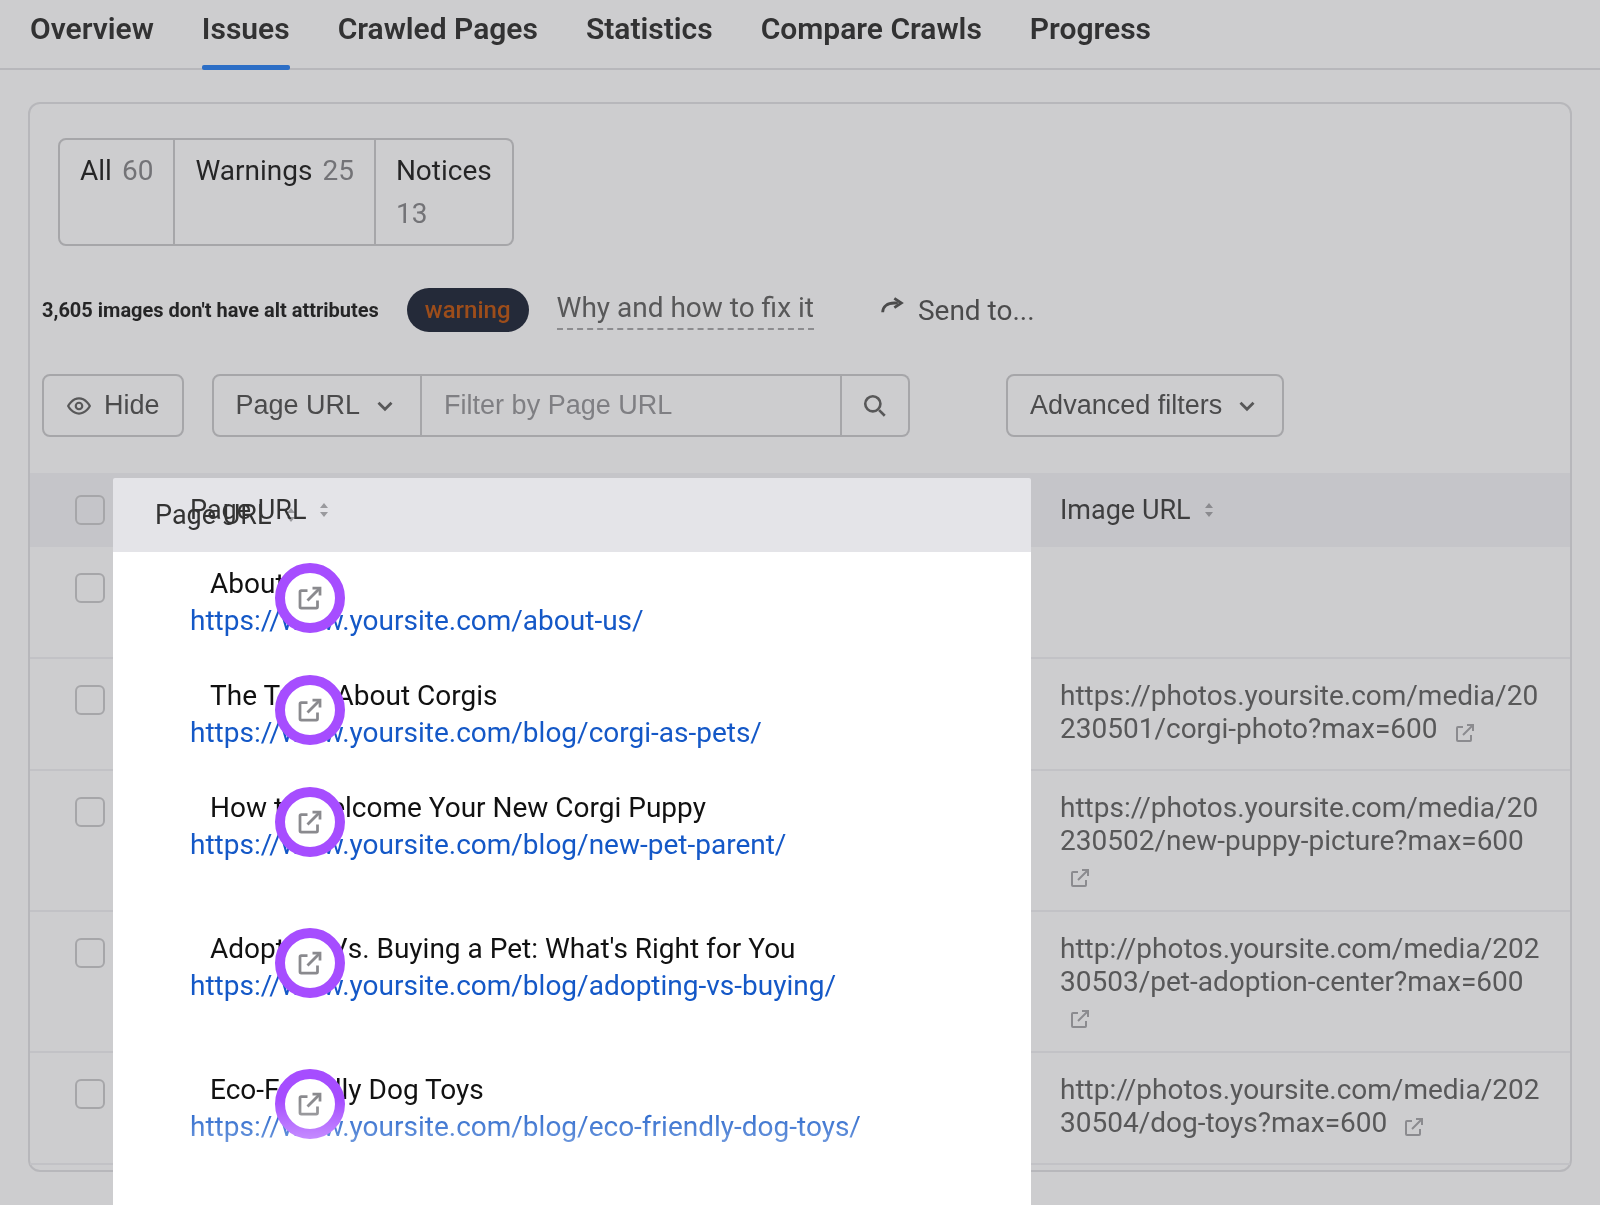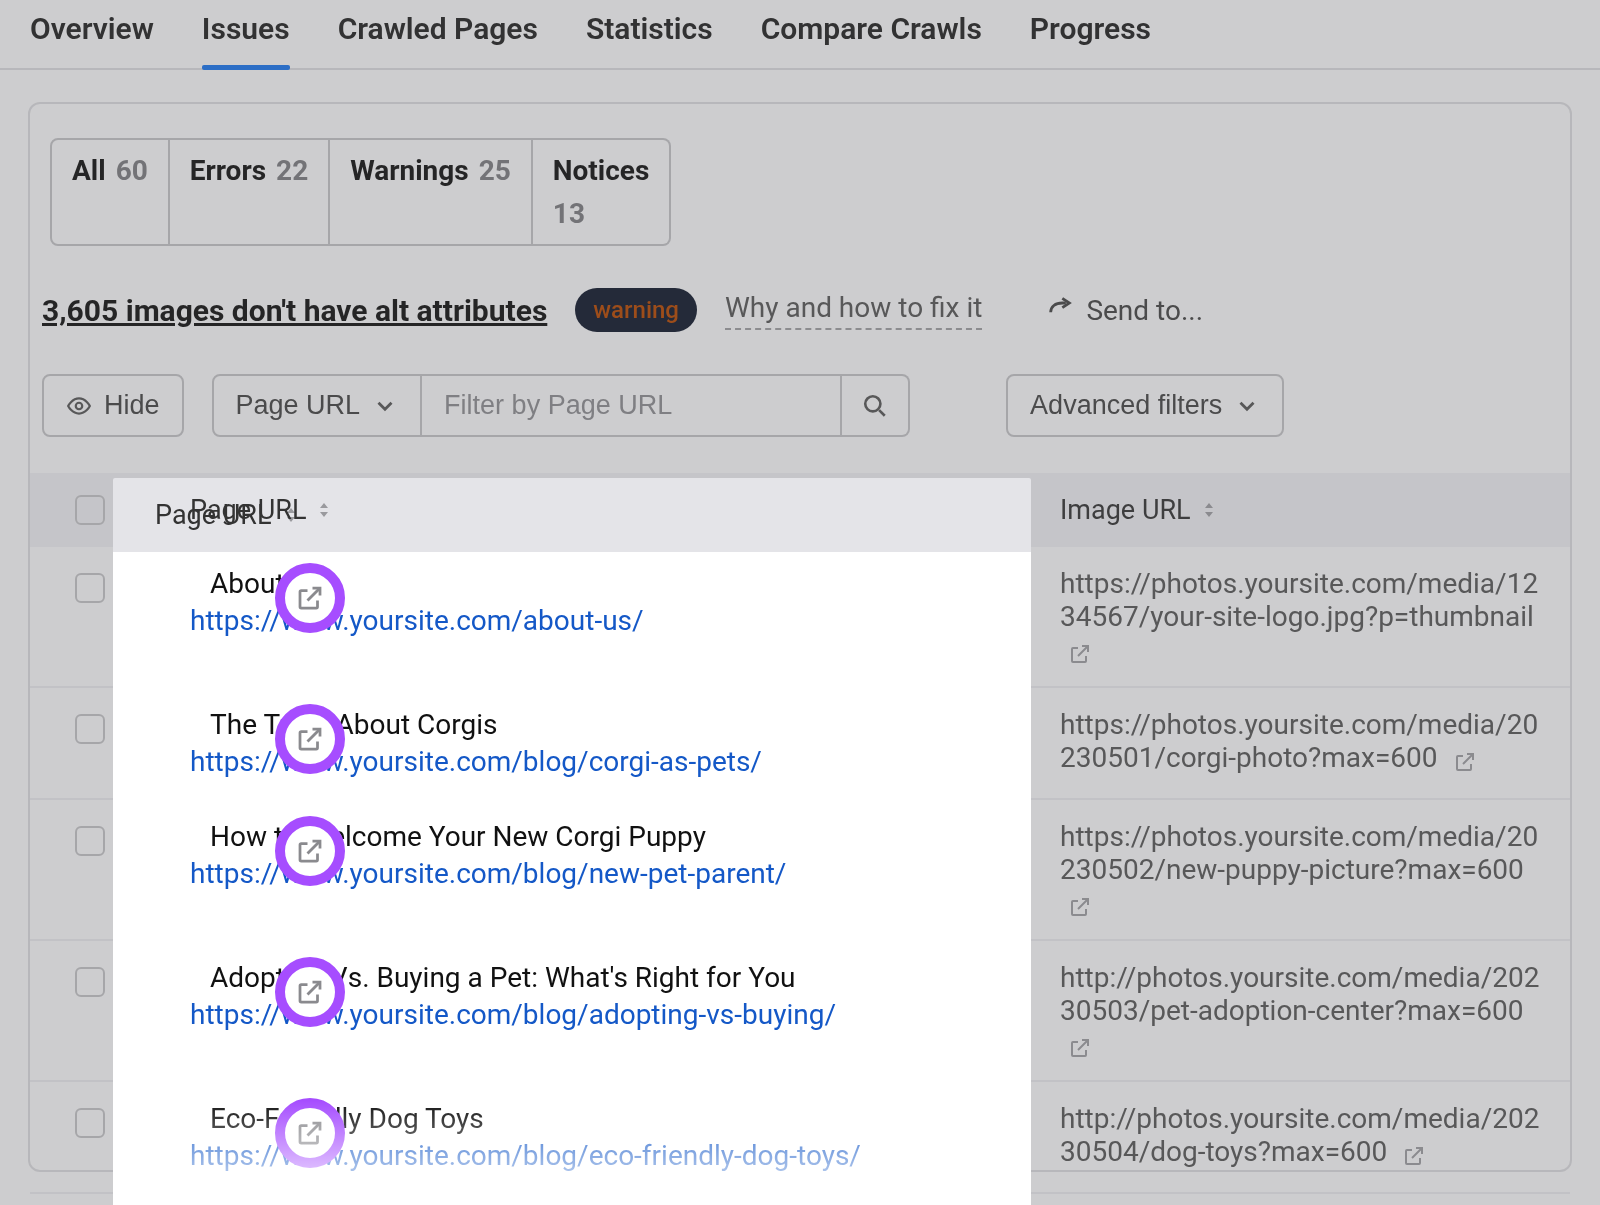--- a/index.html
+++ b/index.html
@@ -45,22 +45,21 @@
     border-radius: 12px;
     padding: 34px 0 0 0;
     background: #f3f3f4;
     position: relative;
     height: 1070px;
   }
 
   
   .chiprow {
     display: flex;
-    margin: 0 0 0 20px;
-    font-weight: bold;
+    margin: 0 0 0 28px;
   }
   .chip {
     border: 2px solid #bfbfc2;
     padding: 14px 20px;
     font-size: 28px;
     display: flex;
     gap: 10px;
     align-items: baseline;
     cursor: pointer;
   }
@@ -70,23 +69,22 @@
   .chip .count { color: #7a7a7e; }
 
   
   .headrow {
     display: flex;
     align-items: center;
     gap: 28px;
     margin: 42px 0 0 12px;
   }
   .headline {
-    font-size: 30px;
+    font-size: 20px;
     font-weight: 700;
-    text-decoration: underline;
   }
   .badge-warning {
     background: #0f172a;
     color: #b34700;
     font-size: 24px;
     padding: 8px 18px;
     border-radius: 999px;
     font-weight: 500;
   }
   .whyfix {
@@ -288,24 +286,20 @@
 </div>
 
 <div class="panel">
 
   <div class="chiprow">
     <div class="chip">
       <span>All</span>
       <span class="count">60</span>
     </div>
     <div class="chip">
-      <span>Errors</span>
-      <span class="count">22</span>
-    </div>
-    <div class="chip">
       <span>Warnings</span>
       <span class="count">25</span>
     </div>
     <div class="chip">
       <span>Notices</span>
       <span class="count">13</span>
     </div>
   </div>
 
   <div class="headrow">
@@ -385,30 +379,20 @@
           <span class="circle">
             <svg viewBox="0 0 24 24">
                 <path d="M14 4h6v6"></path>
                 <path d="M20 4L10 14"></path>
                 <path d="M18 14v5a1 1 0 0 1-1 1H5a1 1 0 0 1-1-1V7a1 1 0 0 1 1-1h5"></path>
               </svg>
           </span>
           <span class="page-title">About Us</span>
           <a class="page-url">https://www.yoursite.com/about-us/</a>
         </div>
-        <div class="td-image">
-          <span class="image-url">https://photos.yoursite.com/media/1234567/your-site-logo.jpg?p=thumbnail</span>
-          <span class="ext-ic-inline">
-            <svg viewBox="0 0 24 24">
-                <path d="M14 4h6v6"></path>
-                <path d="M20 4L10 14"></path>
-                <path d="M18 14v5a1 1 0 0 1-1 1H5a1 1 0 0 1-1-1V7a1 1 0 0 1 1-1h5"></path>
-              </svg>
-          </span>
-        </div>
       </div>
 
       <div class="trow">
         <div class="td-check">
           <span class="chk"></span>
         </div>
         <div class="td-page">
           <span class="circle">
             <svg viewBox="0 0 24 24">
                 <path d="M14 4h6v6"></path>

